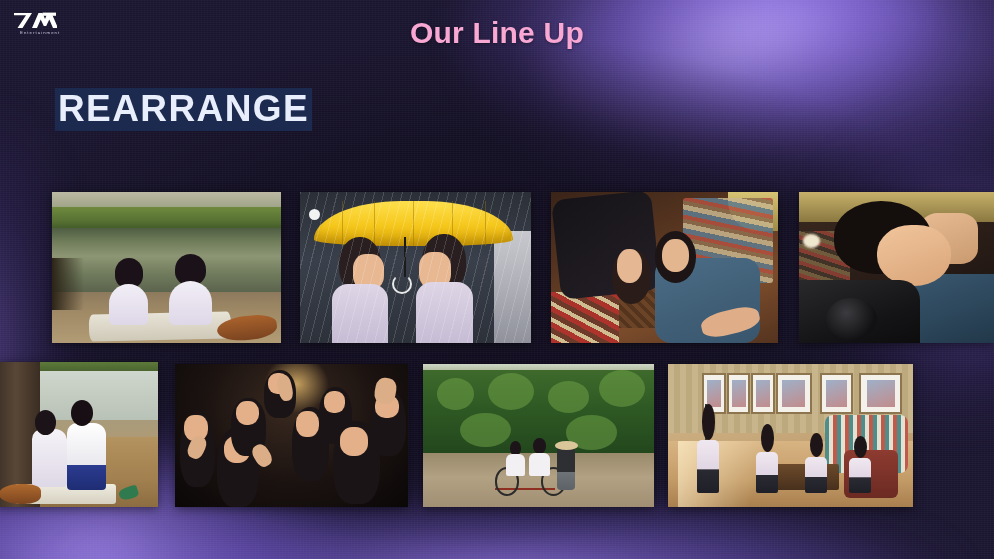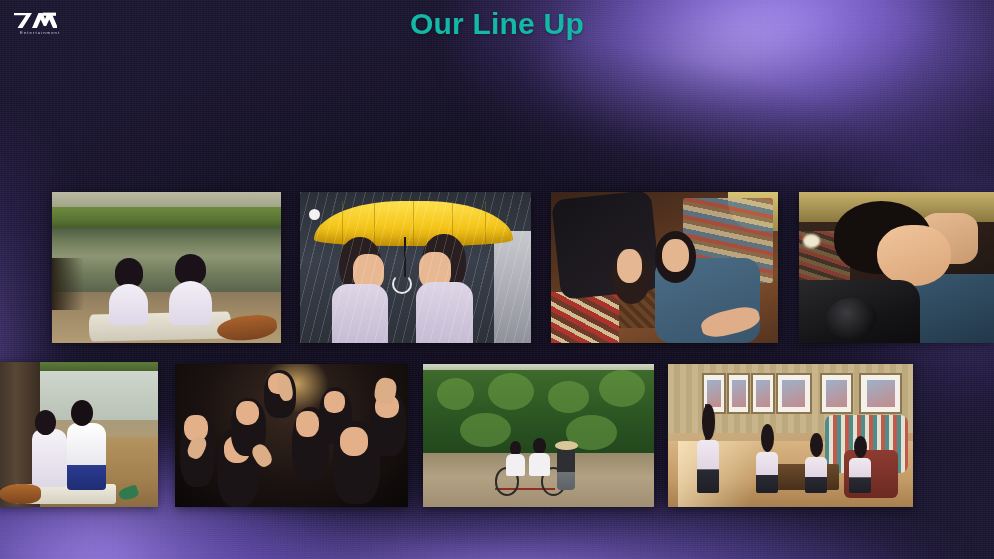--- a/index.html
+++ b/index.html
@@ -123,25 +123,25 @@
     font-family: "Liberation Sans", sans-serif;
     white-space: nowrap;
     transform: scale(1.18);
     transform-origin: left top;
   }
 
   
   .slide-title {
     position: absolute;
     left: 0; right: 0;
-    top: 7px;
+    top: 16px;
     text-align: center;
     font-size: 30px;
     font-weight: bold;
-    color: #14b8a6;
+    color: #f9a8d4;
     letter-spacing: 0.2px;
     text-shadow: 0 1px 3px rgba(0,0,0,0.35);
   }
 
   
   .section-heading {
     position: absolute;
     left: 55px;
     top: 88px;
     padding: 2px 3px 4px 3px;
@@ -374,20 +374,21 @@
     <svg class="logo-mark" viewBox="0 0 44 18">
       <path d="M1 2 H19 L9.5 17 H4.5 L13 4.2 H1 Z" fill="#ffffff"></path>
       <path d="M19 17 L25.5 2 H29.5 L32 8 L34.5 2 H38.5 L45 17 H40 L36.3 8.6 L33.2 15 H30.8 L27.7 8.6 L24 17 Z" fill="#ffffff"></path>
       <rect x="29.6" y="1.6" width="13.4" height="3.2" fill="#ffffff"></rect>
     </svg>
     <span class="logo-sub">Entertainment</span>
   </div>
 
   <div class="slide-title">Our Line Up</div>
 
+  <div class="section-heading">REARRANGE</div>
 
   <div class="photo p1" style="left:52px; top:192px; width:229px; height:151px;">
     <div class="art">
       <div class="strip farbank"></div>
       <div class="strip grass"></div>
       <div class="strip water"></div>
       <div class="strip shore"></div>
       <div class="branch"></div>
       <div class="mat"></div>
       <div class="boy" style="left:25%; width:17%; height:44%;">

